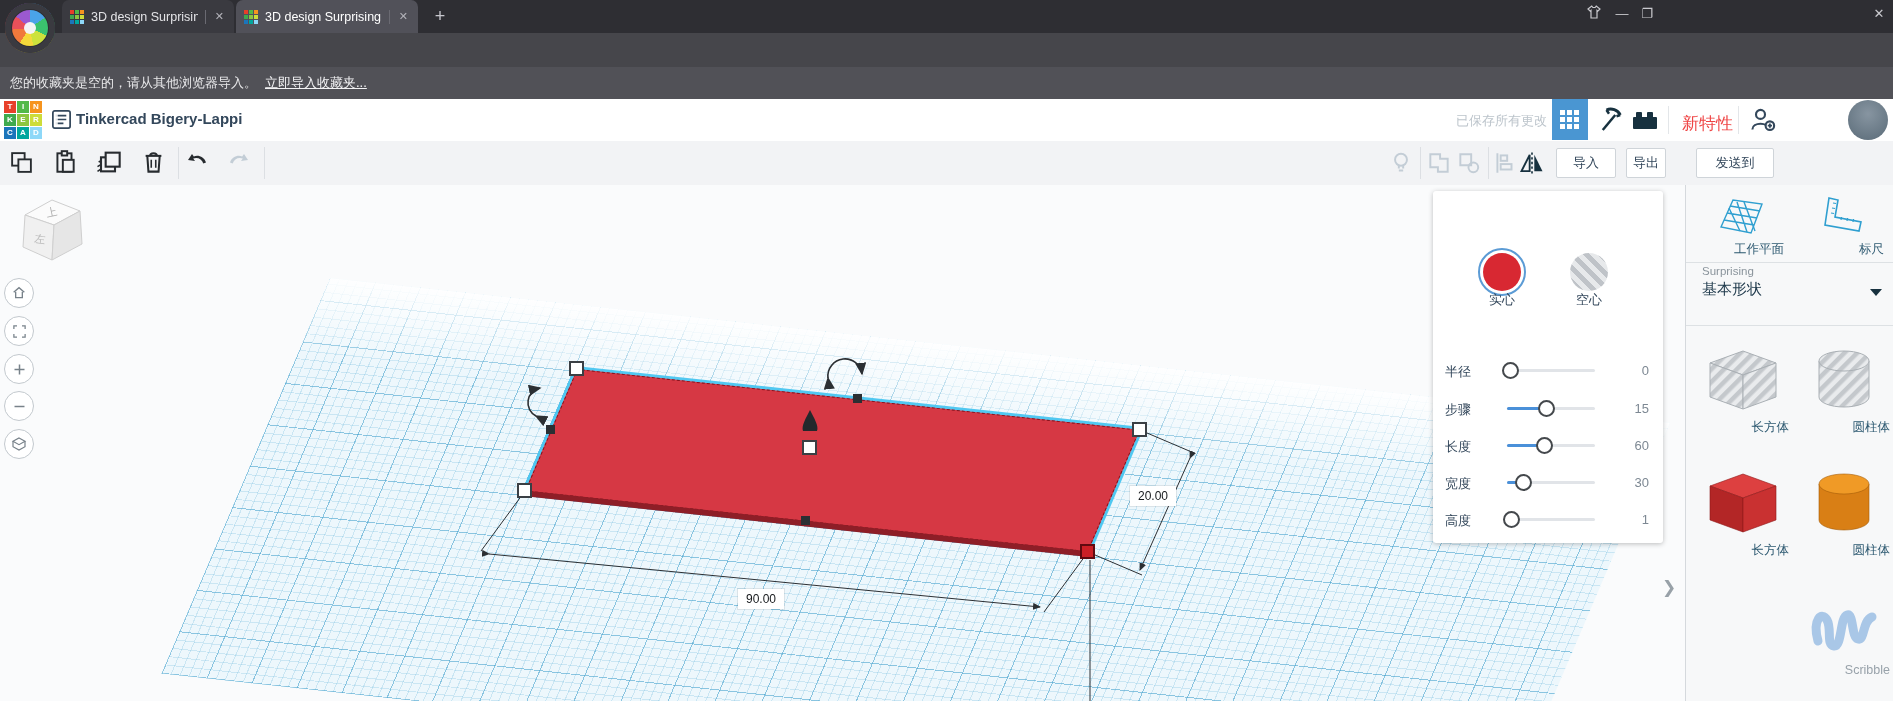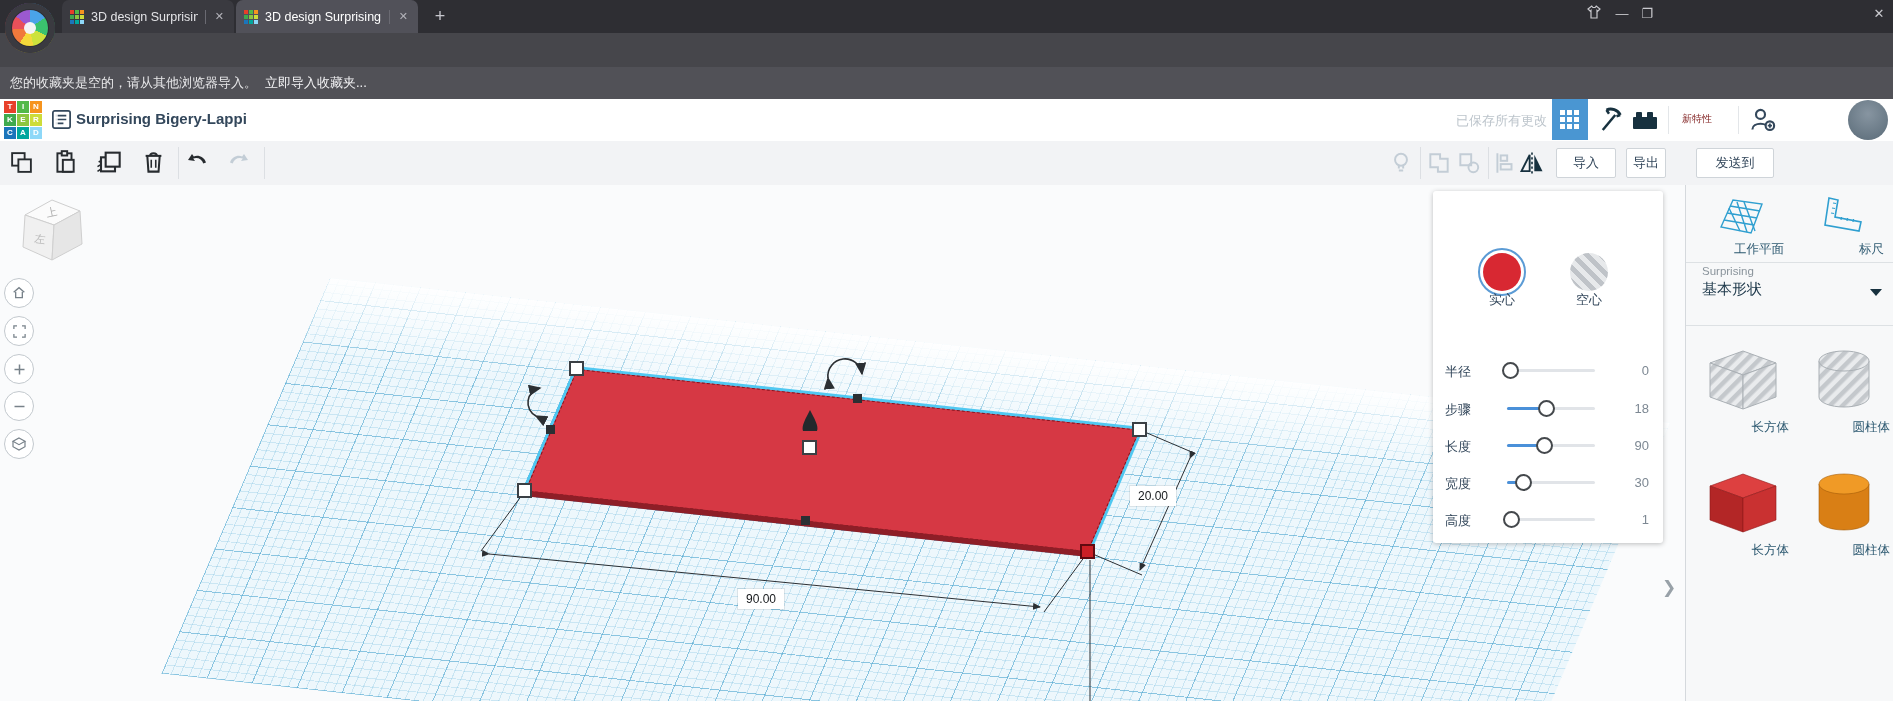--- a/index.html
+++ b/index.html
@@ -30,31 +30,31 @@
   .urlbox{position:absolute;left:226px;top:37px;width:1172px;height:26px;background:#55555b;border-radius:4px;display:flex;align-items:center;}
   .url{font-size:13px;white-space:nowrap;margin-left:6px;}
   .url .p1{color:#41c463;} .url .p2{color:#8e979a;} .url .p3{color:#f2f2f4;font-weight:bold;} .url .p4{color:#9a9ca4;}
   .searchbox{position:absolute;left:1408px;top:37px;width:142px;height:26px;background:#3e3e43;border:1px solid #5a5a60;border-radius:13px;box-sizing:border-box;display:flex;align-items:center;}
   .searchbox input{background:transparent;border:none;outline:none;color:#b9b9be;font-size:12px;width:92px;font-family:inherit;}
   .ring360{width:11px;height:11px;border-radius:50%;margin:0 5px 0 8px;
     border:3px solid #4caf50;border-top-color:#f5a623;border-right-color:#e45348;box-sizing:border-box;}
 
   .bmbar{position:absolute;left:0;top:67px;width:1893px;height:32px;background:#515157;display:flex;align-items:center;}
   .bmtext{font-size:13px;color:#e8e8ea;margin-left:10px;}
-  .bmlink{font-size:13px;color:#f2f2f4;margin-left:8px;}
+  .bmlink{font-size:13px;color:#f2f2f4;text-decoration:underline;margin-left:8px;}
 
   
   .tkheader{position:absolute;left:0;top:99px;width:1893px;height:42px;background:#ffffff;border-bottom:1px solid #e8eaec;}
   .tklogo{position:absolute;left:4px;top:2px;width:40px;height:38px;display:grid;grid-template-columns:repeat(3,12px);grid-auto-rows:12px;gap:1px;}
   .tklogo span{color:#fff;font-size:8px;font-weight:bold;text-align:center;line-height:12px;}
   .tktitle{position:absolute;left:76px;top:11px;font-size:15px;font-weight:bold;color:#33475b;}
   .savestat{position:absolute;left:1456px;top:13px;font-size:13px;color:#bcc4cb;text-align:center;}
   .gridbtn{position:absolute;left:1552px;top:0px;width:36px;height:41px;background:#4a96d2;display:flex;align-items:center;justify-content:center;}
   .hdrsep{position:absolute;top:7px;width:1px;height:28px;background:#e3e6e9;}
-  .whatsnew{position:absolute;left:1682px;top:13px;font-size:10px;color:#7f1d1d;}
+  .whatsnew{position:absolute;left:1682px;top:13px;font-size:17px;color:#ef4444;}
   .avatar{position:absolute;left:1848px;top:1px;width:40px;height:40px;border-radius:50%;background:radial-gradient(circle at 50% 35%,#8795a1,#5a6b78);}
 
   
   .tktoolbar{position:absolute;left:0;top:141px;width:1893px;height:44px;background:#f2f3f5;border-bottom:7px solid #6d28d9;}
   .tbsep{position:absolute;top:6px;width:1px;height:32px;background:#dcdfe3;}
   .tbtn{position:absolute;top:7px;height:30px;background:#fff;border:1px solid #cfd4d9;border-radius:2px;
         font-size:13px;color:#33475b;display:flex;align-items:center;justify-content:center;box-sizing:border-box;}
 
   
   .canvas{position:absolute;left:0;top:185px;width:1893px;height:516px;background:#fafbfc;overflow:hidden;}
@@ -284,21 +284,21 @@
         <span style="background:#00a79d">A</span>
         <span style="background:#8ed8f8">D</span>
     </div>
     <div class="abs" style="left:50px;top:9px">
       <svg width="23" height="23" viewBox="0 0 24 24" fill="none" stroke="#33475b" stroke-width="1.8">
           <rect x="3" y="3" width="18" height="18" rx="2"></rect>
           <path d="M8 8 H17 M8 12 H17 M8 16 H14"></path>
           <path d="M6.2 8 h0.2 M6.2 12 h0.2 M6.2 16 h0.2" stroke-width="2.2"></path>
         </svg>
     </div>
-    <div class="tktitle">Surprising Bigery-Lappi</div>
+    <div class="tktitle">Tinkercad Bigery-Lappi</div>
     <div class="savestat">已保存所有更改</div>
     <div class="gridbtn">
       <svg width="20" height="20" viewBox="0 0 20 20">
           <g fill="#fff">
             <rect width="5" height="5"></rect>
             <rect x="7" width="5" height="5"></rect>
             <rect x="14" width="5" height="5"></rect>
             <rect y="7" width="5" height="5"></rect>
             <rect x="7" y="7" width="5" height="5"></rect>
             <rect x="14" y="7" width="5" height="5"></rect>
@@ -513,29 +513,29 @@
           <div class="sknob" style="left:-5px"></div>
         </div>
       <div class="sval" style="top:172px">0</div>
     </div>
     <div>
       <div class="srow-label" style="top:210px">步骤</div>
       <div class="strack" style="top:216px">
           <div class="sfill" style="width:38px"></div>
           <div class="sknob" style="left:31px"></div>
         </div>
-      <div class="sval" style="top:210px">18</div>
+      <div class="sval" style="top:210px">15</div>
     </div>
     <div>
       <div class="srow-label" style="top:247px">长度</div>
       <div class="strack" style="top:253px">
           <div class="sfill" style="width:36px"></div>
           <div class="sknob" style="left:29px"></div>
         </div>
-      <div class="sval" style="top:247px">90</div>
+      <div class="sval" style="top:247px">60</div>
     </div>
     <div>
       <div class="srow-label" style="top:284px">宽度</div>
       <div class="strack" style="top:290px">
           <div class="sfill" style="width:15px"></div>
           <div class="sknob" style="left:8px"></div>
         </div>
       <div class="sval" style="top:284px">30</div>
     </div>
     <div>
@@ -595,15 +595,21 @@
       <div class="sb-label" style="position:static;margin-top:6px">长方体</div>
     </div>
     <div class="shape-tile" style="left:112px;top:285px">
       <svg width="70" height="66" viewBox="0 0 70 66" style="margin:0 auto">
         <path d="M10,14 L10,50 A25,10 0 0 0 60,50 L60,14" fill="#d97f15" stroke="#a55d08" stroke-width="0.6"></path>
         <ellipse cx="35" cy="14" rx="25" ry="10" fill="#f09a26" stroke="#a55d08" stroke-width="0.6"></ellipse>
       </svg>
       <div class="sb-label" style="position:static;margin-top:6px">圆柱体</div>
     </div>
 
+    <div class="shape-tile" style="left:112px;top:410px">
+      <svg width="76" height="62" viewBox="0 0 76 62" style="margin:0 auto" fill="none" stroke="#a9c7e7" stroke-width="9" stroke-linecap="round">
+        <path d="M12,46 C6,24 16,16 21,25 C26,34 20,50 28,51 C36,52 34,22 41,20 C48,18 45,42 52,44 C59,46 56,26 66,22"></path>
+      </svg>
+      <div class="sb-label" style="position:static;margin-top:6px;color:#98a2aa">Scribble</div>
+    </div>
   </div>
 
 </div>
 
 </body></html>

